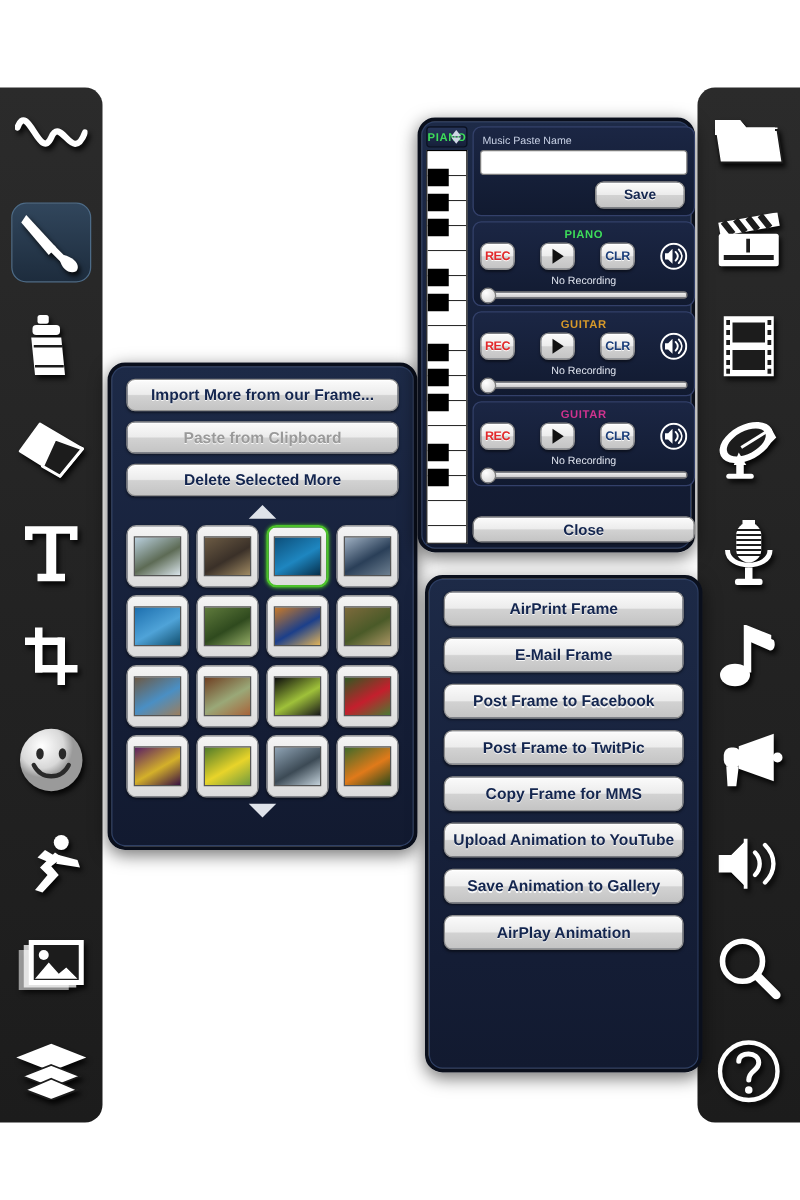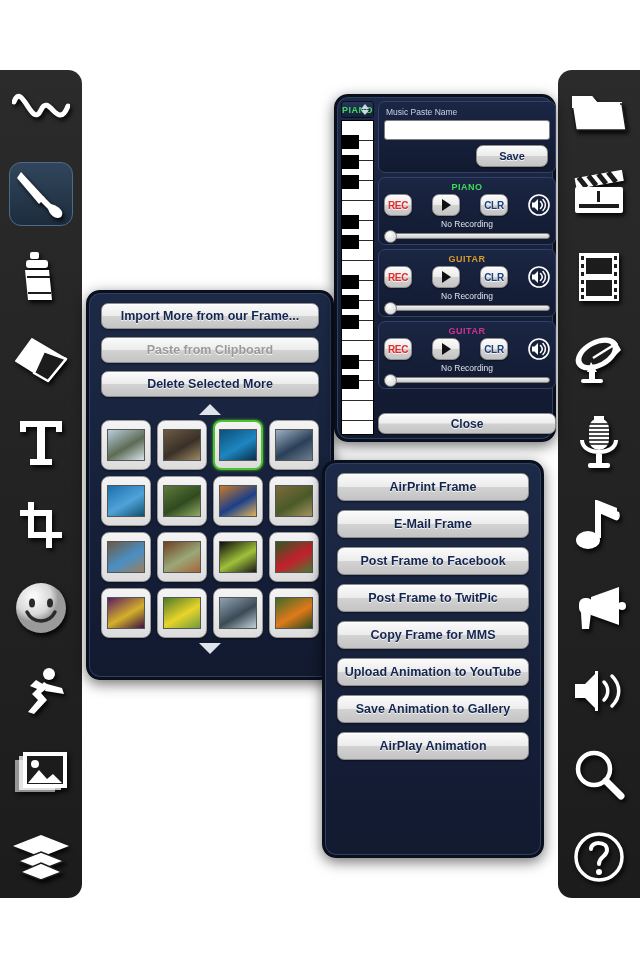--- a/index.html
+++ b/index.html
@@ -118,21 +118,21 @@
   .spk { width: 22px; height: 22px; flex: 0 0 22px; cursor: pointer; }
   .status-txt { text-align: center; color: #dfe4ef; font-size: 8.5px; padding: 3px 0 2px; }
   .slider { position: relative; height: 9px; cursor: pointer; }
   .slider .track { position:absolute; top:2px; left:0; right:0; height:6px; border-radius:3px;
                    background: linear-gradient(180deg,#f2f2f2,#c9c9c9); border:1px solid #7f7f7f; }
   .slider .knob { position:absolute; top:-1px; left:0; width:13px;height:13px;border-radius:50%;
                   background: radial-gradient(circle at 35% 30%,#fff,#cfcfcf); border:1px solid #7b7b7b; }
   .close-btn { height: 21px; font-size: 12px; margin-top: 16px; }
 
   
-  #share-panel { left: 322px; top: 460px; width: 222px; height: 398px; padding: 10px 12px; }
+  #share-panel { left: 340px; top: 460px; width: 222px; height: 398px; padding: 10px 12px; }
   .share-list { display: flex; flex-direction: column; gap: 9px; }
   .share-list .btn { height: 28px; font-size: 12.5px; }
 </style>
 </head>
 <body>
 
 <div id="app">
 
   <div class="toolbar left" id="left-toolbar">
       <div class="tool">

